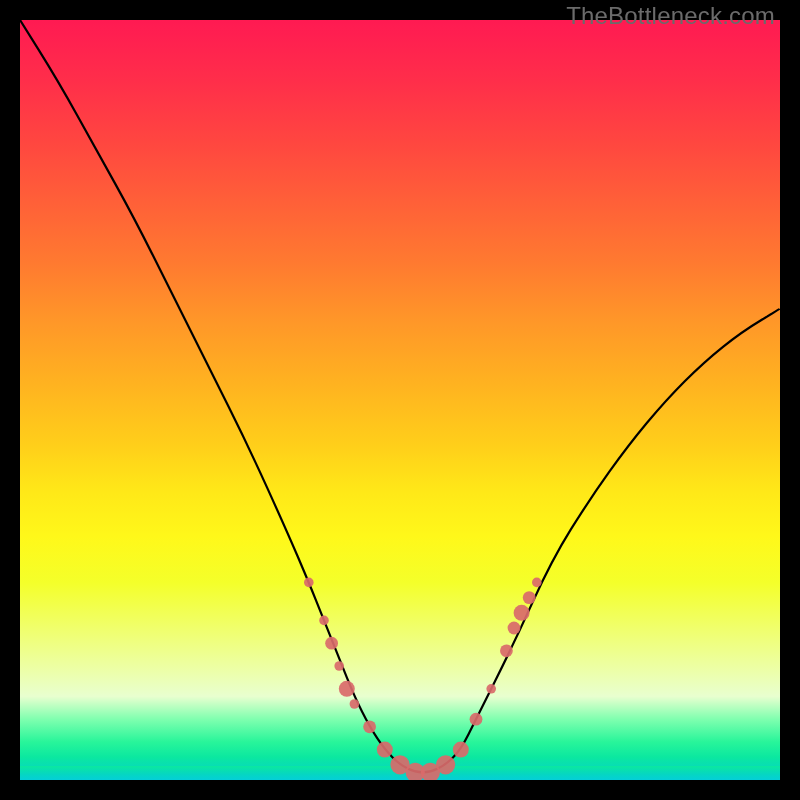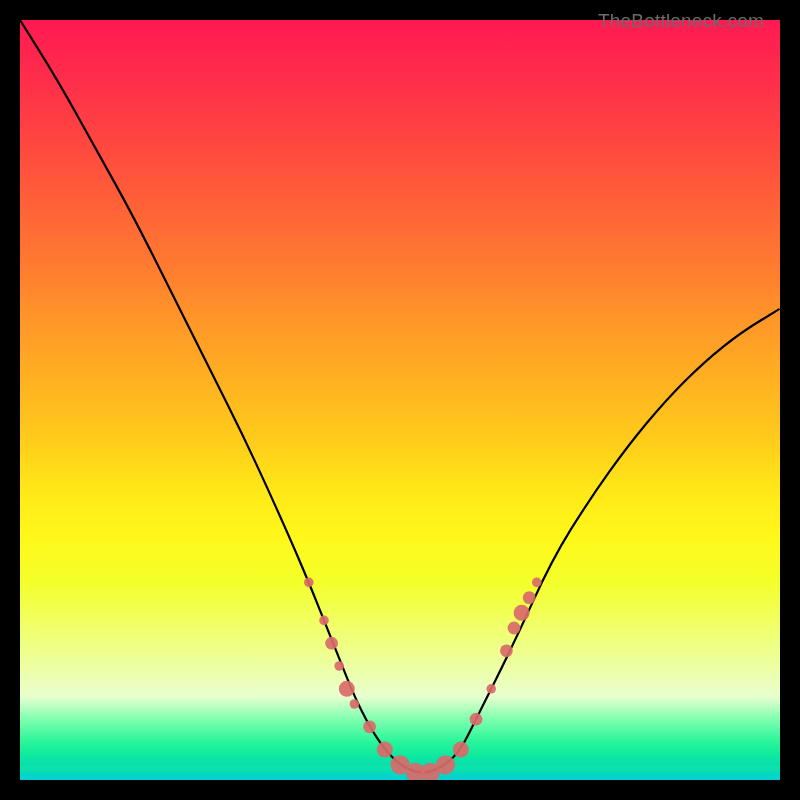--- a/index.html
+++ b/index.html
@@ -43,28 +43,27 @@
       #7fffaf 92%,
       #28f59a 95%,
       #0be8a0 97%,
       #05d6c2 99%,
       #04cfd8 100%
     );
   }
   .watermark {
     position: absolute;
     top: 2px;
-    right: 36px;
+    right: 25px;
     color: #6b6b6b;
-    font-size: 19px;
+    font-size: 24px;
     font-weight: 500;
     letter-spacing: 0.2px;
     z-index: 5;
     user-select: none;
-    margin-top: 8px;
   }
   svg.curve {
     position: absolute;
     left: 0;
     top: 0;
     width: 760px;
     height: 760px;
     z-index: 3;
   }
   .bottom-band {

